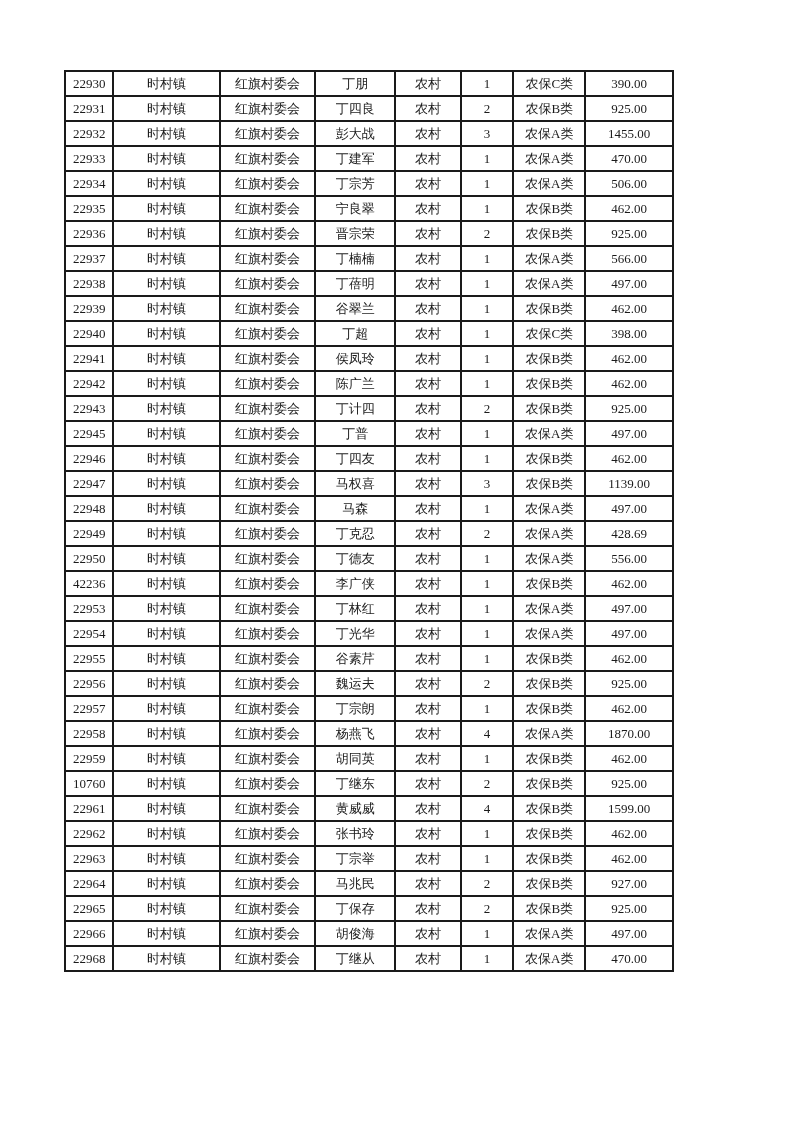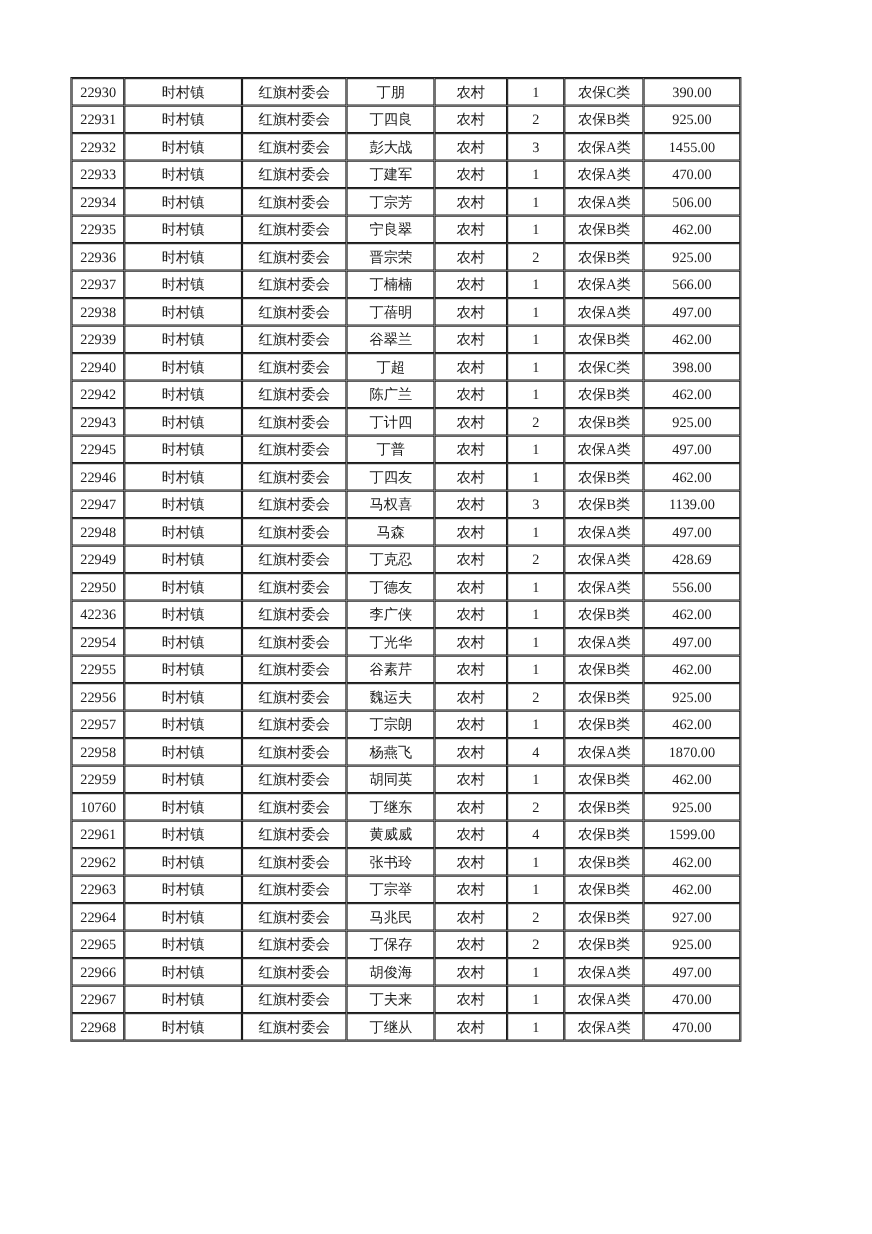--- a/index.html
+++ b/index.html
@@ -175,20 +175,30 @@
           <td>22940</td>
           <td>时村镇</td>
           <td>红旗村委会</td>
           <td>丁超</td>
           <td>农村</td>
           <td>1</td>
           <td>农保C类</td>
           <td>398.00</td>
         </tr>
         <tr>
+          <td>22941</td>
+          <td>时村镇</td>
+          <td>红旗村委会</td>
+          <td>侯凤玲</td>
+          <td>农村</td>
+          <td>1</td>
+          <td>农保B类</td>
+          <td>462.00</td>
+        </tr>
+        <tr>
           <td>22942</td>
           <td>时村镇</td>
           <td>红旗村委会</td>
           <td>陈广兰</td>
           <td>农村</td>
           <td>1</td>
           <td>农保B类</td>
           <td>462.00</td>
         </tr>
         <tr>
@@ -265,20 +275,30 @@
           <td>42236</td>
           <td>时村镇</td>
           <td>红旗村委会</td>
           <td>李广侠</td>
           <td>农村</td>
           <td>1</td>
           <td>农保B类</td>
           <td>462.00</td>
         </tr>
         <tr>
+          <td>22953</td>
+          <td>时村镇</td>
+          <td>红旗村委会</td>
+          <td>丁林红</td>
+          <td>农村</td>
+          <td>1</td>
+          <td>农保A类</td>
+          <td>497.00</td>
+        </tr>
+        <tr>
           <td>22954</td>
           <td>时村镇</td>
           <td>红旗村委会</td>
           <td>丁光华</td>
           <td>农村</td>
           <td>1</td>
           <td>农保A类</td>
           <td>497.00</td>
         </tr>
         <tr>
@@ -393,30 +413,20 @@
         </tr>
         <tr>
           <td>22966</td>
           <td>时村镇</td>
           <td>红旗村委会</td>
           <td>胡俊海</td>
           <td>农村</td>
           <td>1</td>
           <td>农保A类</td>
           <td>497.00</td>
-        </tr>
-        <tr>
-          <td>22967</td>
-          <td>时村镇</td>
-          <td>红旗村委会</td>
-          <td>丁夫来</td>
-          <td>农村</td>
-          <td>1</td>
-          <td>农保A类</td>
-          <td>470.00</td>
         </tr>
         <tr>
           <td>22968</td>
           <td>时村镇</td>
           <td>红旗村委会</td>
           <td>丁继从</td>
           <td>农村</td>
           <td>1</td>
           <td>农保A类</td>
           <td>470.00</td>

